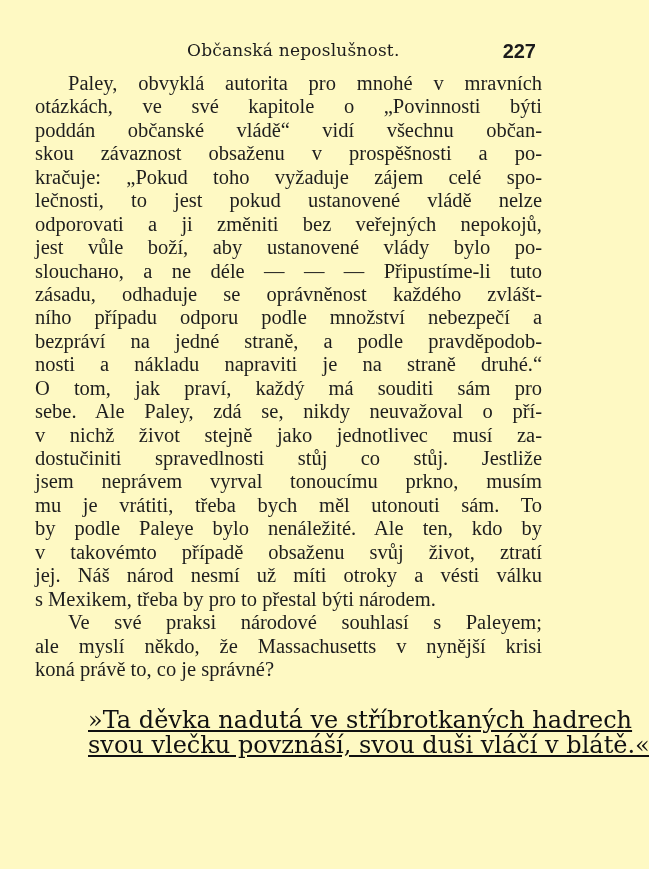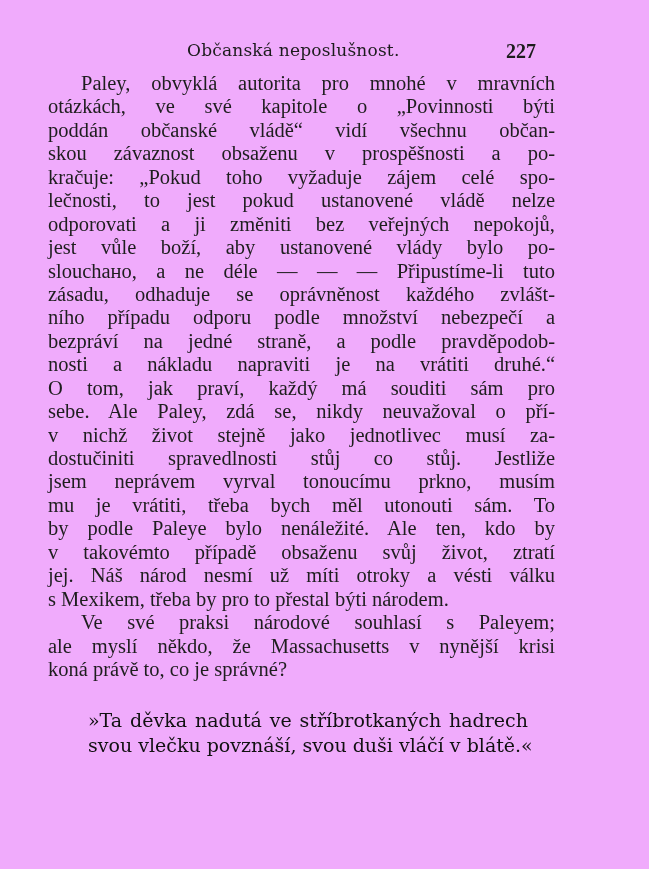--- a/index.html
+++ b/index.html
@@ -1,28 +1,28 @@
 <!DOCTYPE html>
 <html><head>
 <meta charset="utf-8">
 <style>
   html, body { margin:0; padding:0; background:#ffffff; }
   body { width:649px; height:869px; position:relative; overflow:hidden; color:#1a1a1a; }
-  .page { position:absolute; left:0; top:0; width:649px; height:869px; background:#f0abfc; }
+  .page { position:absolute; left:0; top:0; width:649px; height:869px; background:#fef9c3; }
   .running-head { position:absolute; top:40px; left:187px; width:349px; height:26px;
     font-family:"DejaVu Serif", serif; font-size:17px; color:#1c1c1c; }
   .running-head .title { position:absolute; left:0; top:0; letter-spacing:0.2px; }
-  .running-head .folio { position:absolute; right:0; top:0; font-weight:bold; font-family:Liberation Serif, serif; font-size:20px; }
-  .body-text { position:absolute; left:48px; top:72px; width:507px;
+  .running-head .folio { position:absolute; right:0; top:0; font-weight:bold; font-family:Liberation Sans, sans-serif; font-size:20px; }
+  .body-text { position:absolute; left:35px; top:72px; width:507px;
     font-family:"Liberation Serif", serif; font-size:20.5px; line-height:23.45px; color:#1e1e1e; }
   .line { display:block; white-space:nowrap; text-align:justify; text-align-last:justify; height:23.45px; }
   .line.last { text-align-last:left; }
   .line.indent { padding-left:33px; }
   .motto { position:absolute; left:88px; top:708px; width:440px;
-    font-family:"DejaVu Serif", serif; font-size:19px; line-height:25px; color:#111; }
+    font-family:"DejaVu Serif", serif; font-size:24px; line-height:25px; color:#111;text-decoration:underline; }
   .motto .line { text-align:justify; text-align-last:justify; height:25px; }
   .motto .line.last { text-align-last:left; }
 </style>
 </head>
 <body>
 
 <div class="page">
   <div class="running-head">
     <span class="title">Občanská neposlušnost.</span>
     <span class="folio">227</span>
@@ -34,21 +34,21 @@
     <span class="line">poddán občanské vládě“ vidí všechnu občan-</span>
     <span class="line">skou závaznost obsaženu v prospěšnosti a po-</span>
     <span class="line">kračuje: „Pokud toho vyžaduje zájem celé spo-</span>
     <span class="line">lečnosti, to jest pokud ustanovené vládě nelze</span>
     <span class="line">odporovati a ji změniti bez veřejných nepokojů,</span>
     <span class="line">jest vůle boží, aby ustanovené vlády bylo po-</span>
     <span class="line">slouchано, a ne déle — — — Připustíme-li tuto</span>
     <span class="line">zásadu, odhaduje se oprávněnost každého zvlášt-</span>
     <span class="line">ního případu odporu podle množství nebezpečí a</span>
     <span class="line">bezpráví na jedné straně, a podle pravděpodob-</span>
-    <span class="line">nosti a nákladu napraviti je na vrátiti druhé.“</span>
+    <span class="line">nosti a nákladu napraviti je na straně druhé.“</span>
     <span class="line">O tom, jak praví, každý má souditi sám pro</span>
     <span class="line">sebe. Ale Paley, zdá se, nikdy neuvažoval o pří-</span>
     <span class="line">v nichž život stejně jako jednotlivec musí za-</span>
     <span class="line">dostučiniti spravedlnosti stůj co stůj. Jestliže</span>
     <span class="line">jsem neprávem vyrval tonoucímu prkno, musím</span>
     <span class="line">mu je vrátiti, třeba bych měl utonouti sám. To</span>
     <span class="line">by podle Paleye bylo nenáležité. Ale ten, kdo by</span>
     <span class="line">v takovémto případě obsaženu svůj život, ztratí</span>
     <span class="line">jej. Náš národ nesmí už míti otroky a vésti válku</span>
     <span class="line last">s Mexikem, třeba by pro to přestal býti národem.</span>

